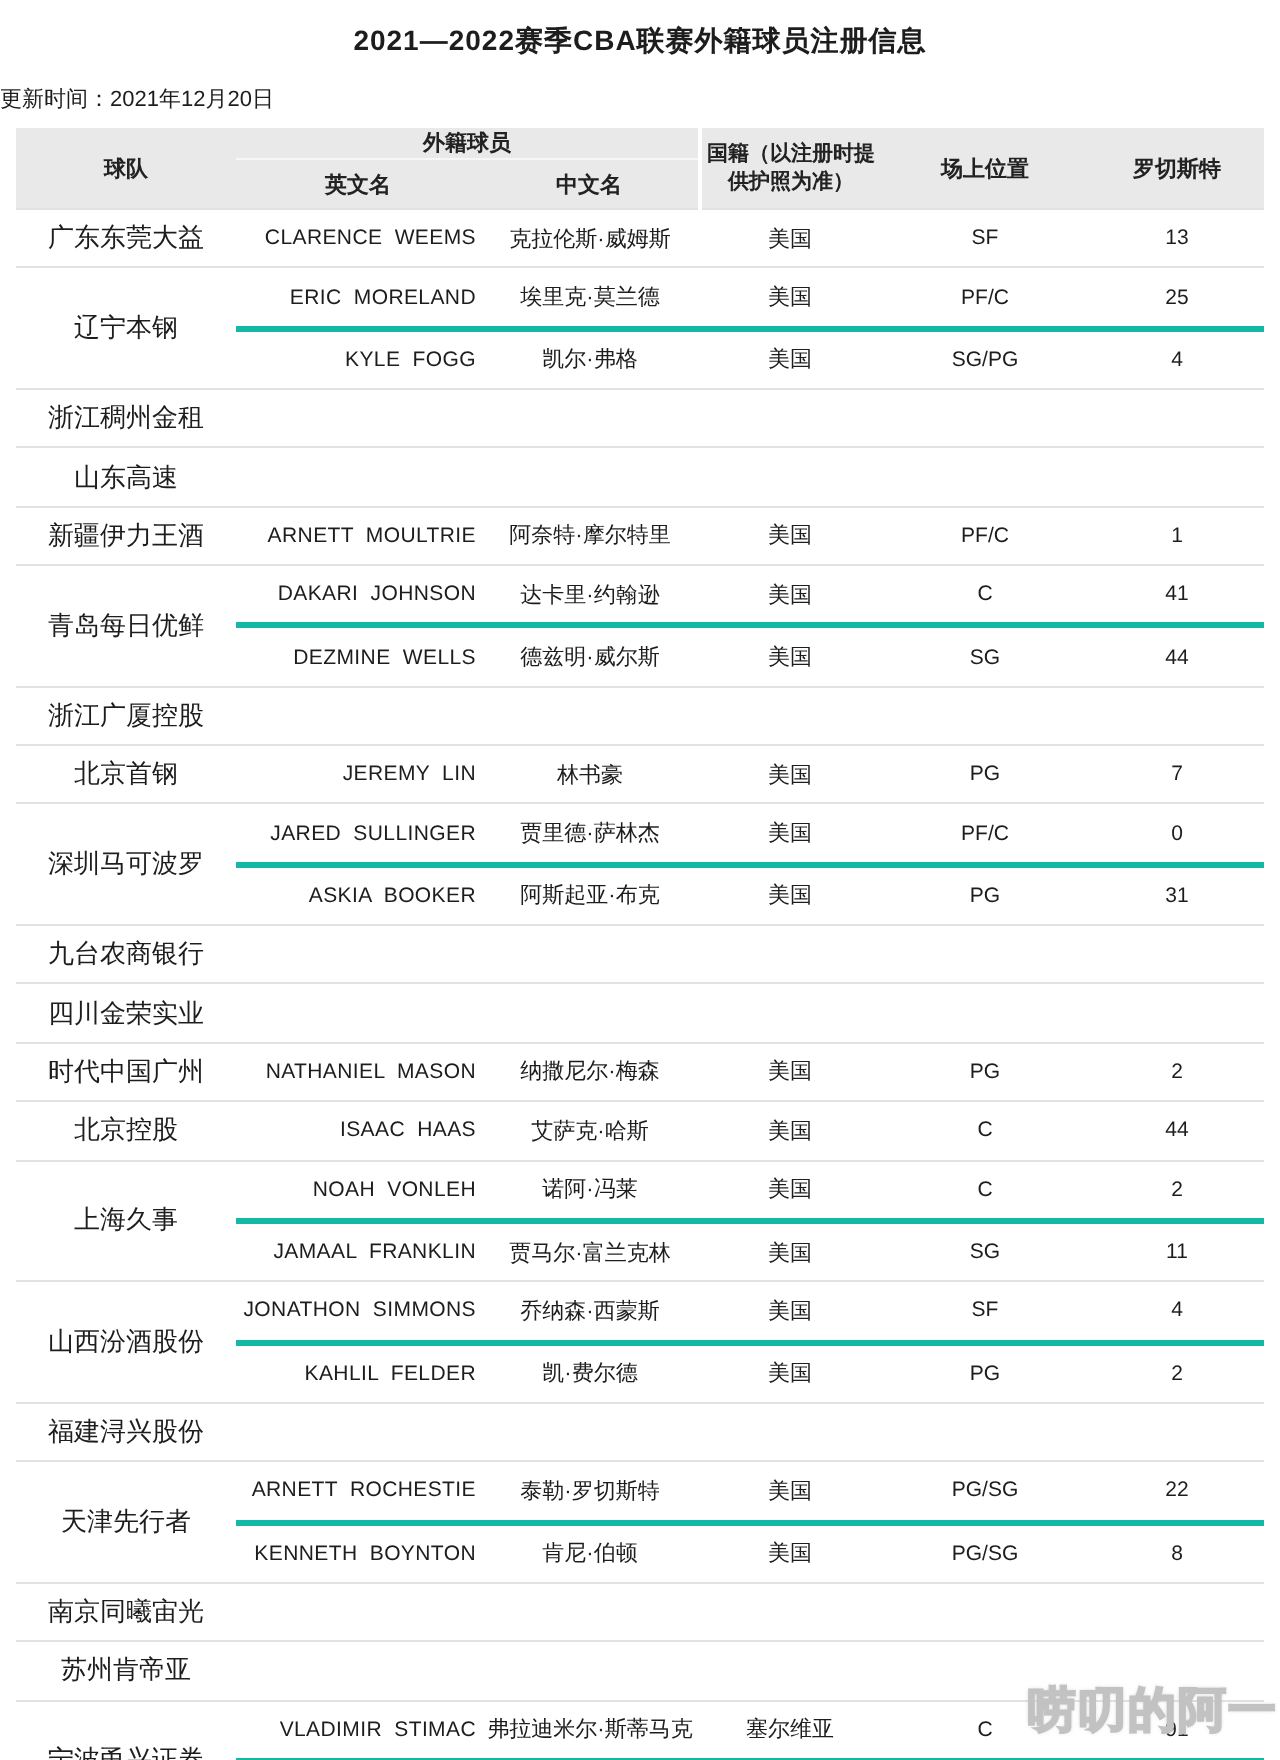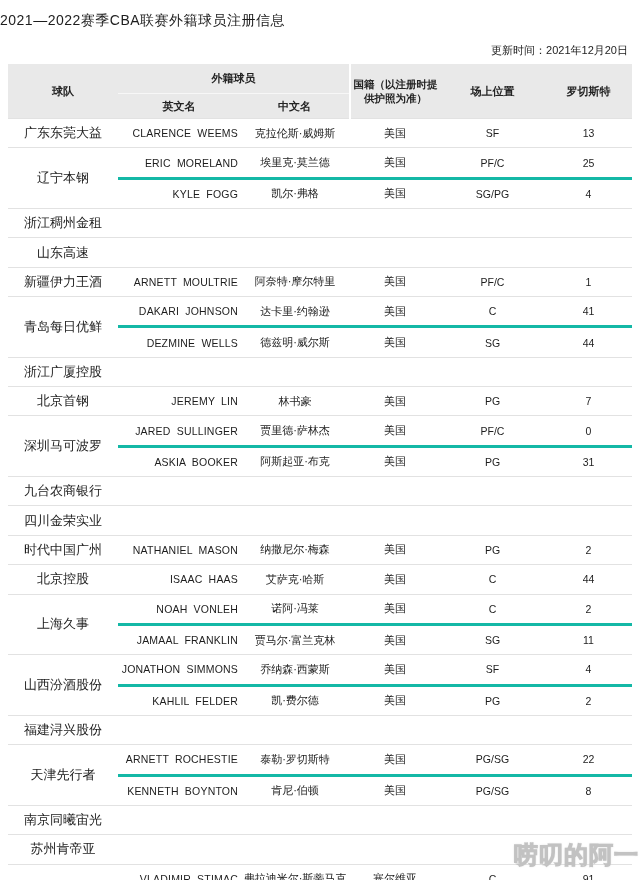--- a/index.html
+++ b/index.html
@@ -9,28 +9,28 @@
   }
   body {
     width: 640px;
     height: 880px;
     position: relative;
     overflow: hidden;
     font-family: "Liberation Sans", sans-serif;
     color: #1d1d1d;
   }
   .title {
+    text-align: center;
     font-size: 14px;
-    font-weight: normal;
+    font-weight: bold;
     padding-top: 11px;
     line-height: 18px;
     letter-spacing: 0.5px;
   }
   .update-time {
-    text-align: right;
     font-size: 11px;
     line-height: 13px;
     margin-top: 15px;
     padding-right: 12px;
   }
   table.reg-table {
     border-collapse: collapse;
     table-layout: fixed;
     width: 624px;
     margin-left: 8px;
@@ -46,21 +46,21 @@
 
   thead th {
     background: #e9e9e9;
     font-size: 11px;
     font-weight: bold;
     text-align: center;
     vertical-align: middle;
     padding: 0 2px;
     color: #222;
   }
-  thead tr.h1 th { height: 29px; }
+  thead tr.h1 th { height: 15px; }
   thead tr.h2 th { height: 24px; margin-top: 34px; }
   th.th-foreign { border-bottom: 1px solid #f7f7f7; }
   th.th-nat {
     border-left: 2px solid #ffffff;
     font-size: 10.5px;
     line-height: 14px;
   }
 
   tbody td {
     height: 28.35px;

